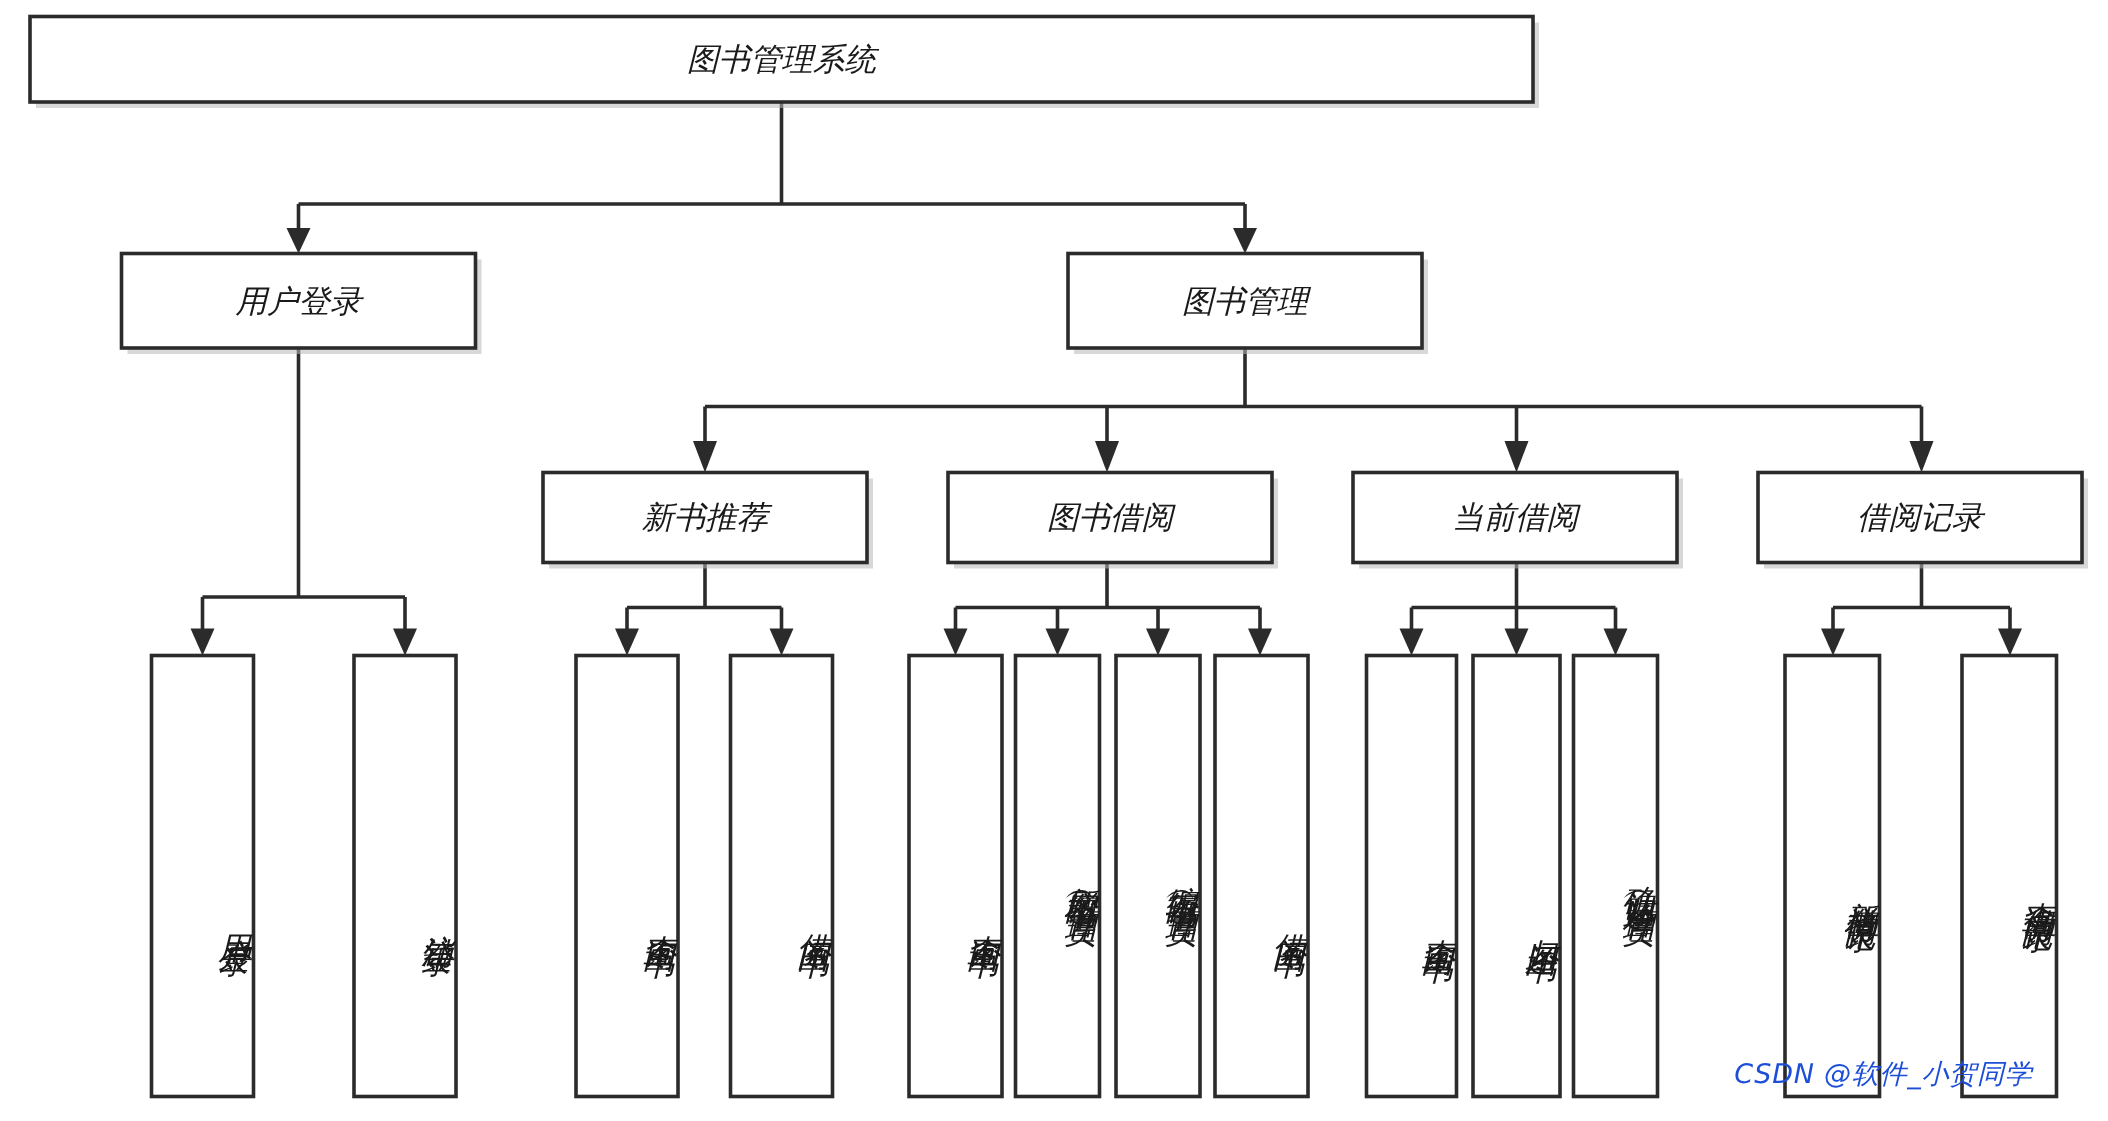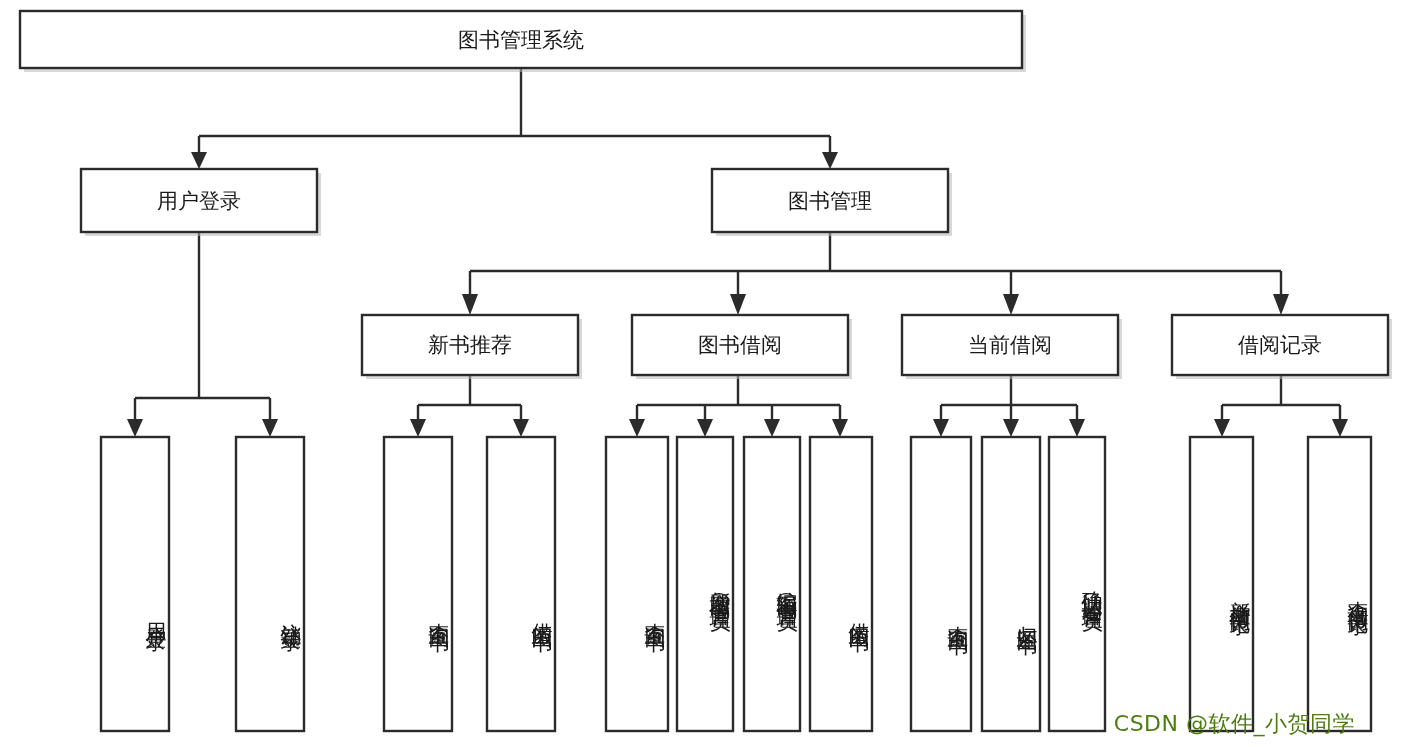--- a/index.html
+++ b/index.html
@@ -12,20 +12,21 @@
     width: 1405px;
     height: 747px;
     font-family: "DejaVu Sans", "Liberation Sans", sans-serif;
     overflow: hidden;
   }
   #diagram-root {
     position: relative;
     width: 1365px;
     height: 747px;
     background: #ffffff;
+    font-style: italic;
   }
   svg#diagram-svg {
     position: absolute;
     left: 0;
     top: 0;
     width: 1405px;
     height: 747px;
   }
   .node-box {
     fill: #ffffff;
@@ -64,24 +65,24 @@
     letter-spacing: 3px;
     white-space: nowrap;
     display: flex;
     align-items: flex-start;
     justify-content: center;
     pointer-events: none;
   }
   .watermark {
     position: absolute;
     right: 10px;
-    bottom: 8px;
-    font-family: "DejaVu Sans", "Liberation Sans", sans-serif;
-    font-size: 22px;
-    color: #4d7c0f;
+    bottom: 19px;
+    font-family: "DejaVu Sans", "Liberation Sans", sans-serif;
+    font-size: 18px;
+    color: #1d4ed8;
     white-space: nowrap;
     letter-spacing: 0.5px;
   }
 </style>
 </head>
 <body>
 
 <div id="diagram-root">
 
   <svg id="diagram-svg" viewBox="0 0 1405 747">

